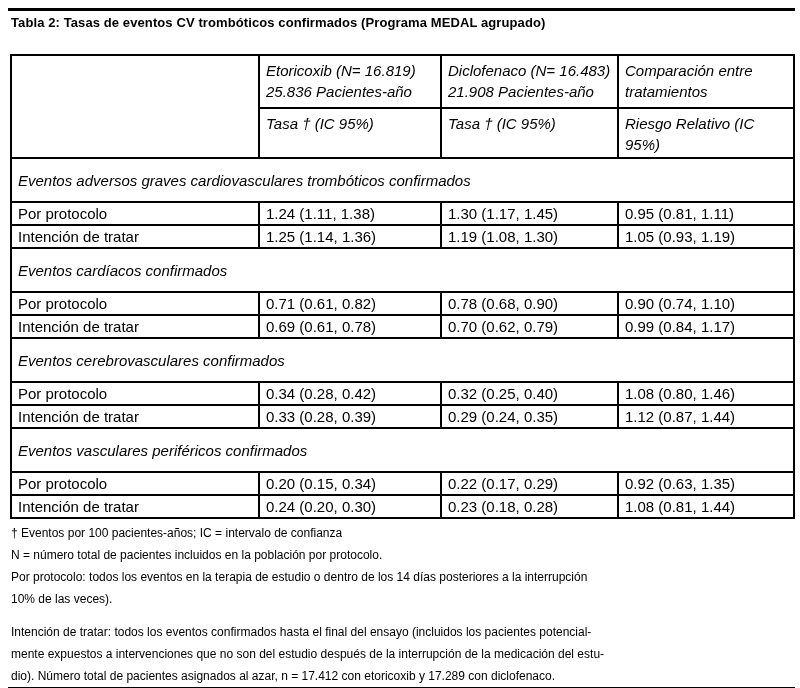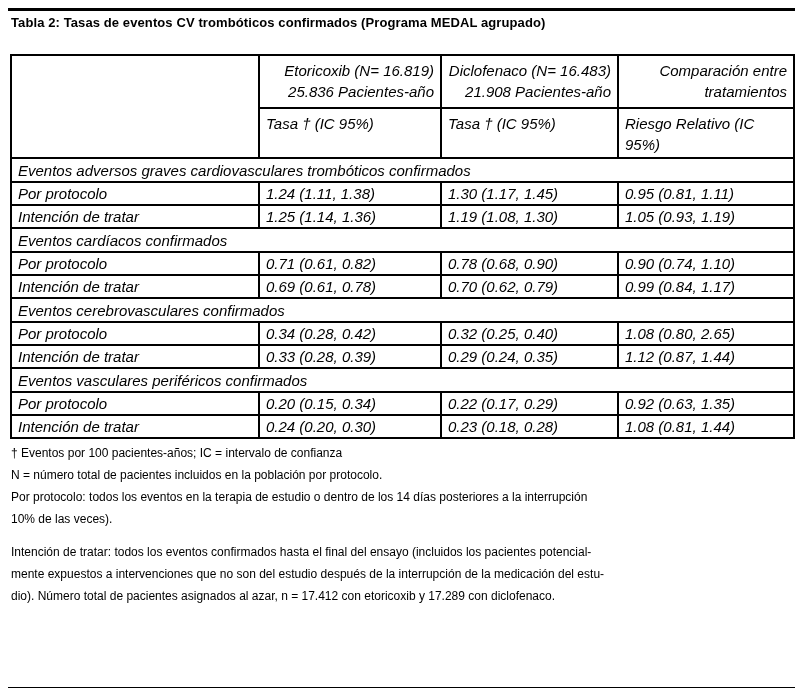--- a/index.html
+++ b/index.html
@@ -31,37 +31,36 @@
     width: 783px;
     border-collapse: collapse;
     table-layout: fixed;
   }
   table.events td {
     border: 2px solid #000000;
     font-size: 15px;
     padding: 2px 6px;
     overflow: hidden;
   }
-  tr.hdr-row-1 td { height: 53px; text-align: right; }
+  tr.hdr-row-1 td { height: 53px; }
   tr.hdr-row-2 td { height: 49px; border-radius: 24px; }
   tr.hdr-row-1 td, tr.hdr-row-2 td {
     font-style: italic;
     vertical-align: top;
     padding-top: 4px;
     line-height: 21px;
   }
   tr.section-row td {
-    height: 24px;
+    height: 44px;
     font-style: italic;
     vertical-align: middle;
   }
   tr.data-row td {
     height: 22px;
     vertical-align: middle;
-    font-style: italic;
   }
   .hdr-line { display: block; }
 
   .footnotes { margin: 3px 0 0 11px; }
   .fn-line {
     font-size: 12px;
     line-height: 22px;
     white-space: nowrap;
   }
   .fn-block-2 { margin-top: 11px; }
@@ -133,21 +132,21 @@
         <td>0.99 (0.84, 1.17)</td>
       </tr>
 
       <tr class="section-row">
         <td colspan="4">Eventos cerebrovasculares confirmados</td>
       </tr>
       <tr class="data-row">
         <td>Por protocolo</td>
         <td>0.34 (0.28, 0.42)</td>
         <td>0.32 (0.25, 0.40)</td>
-        <td>1.08 (0.80, 2.65)</td>
+        <td>1.08 (0.80, 1.46)</td>
       </tr>
       <tr class="data-row">
         <td>Intención de tratar</td>
         <td>0.33 (0.28, 0.39)</td>
         <td>0.29 (0.24, 0.35)</td>
         <td>1.12 (0.87, 1.44)</td>
       </tr>
 
       <tr class="section-row">
         <td colspan="4">Eventos vasculares periféricos confirmados</td>

